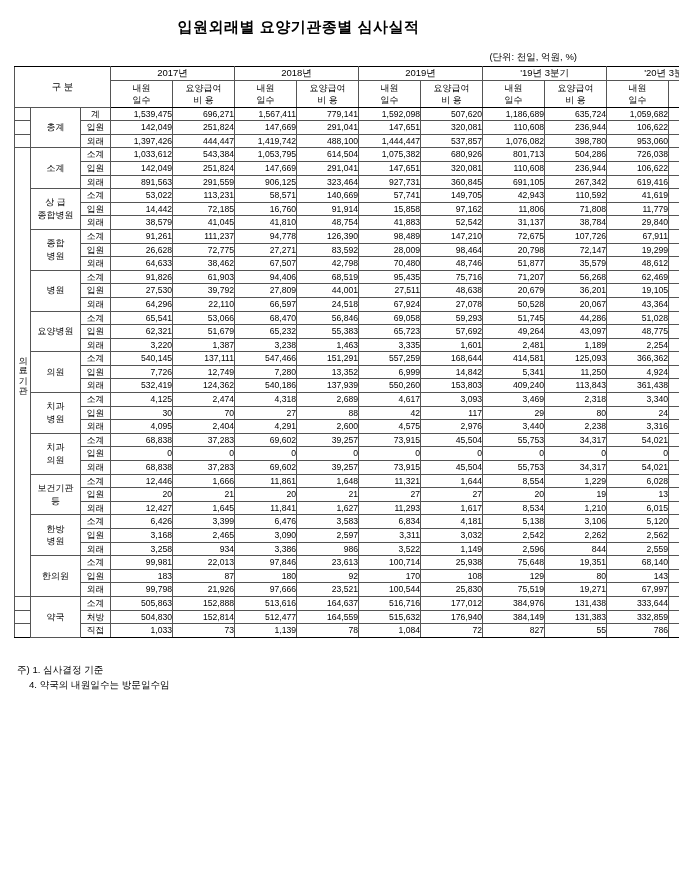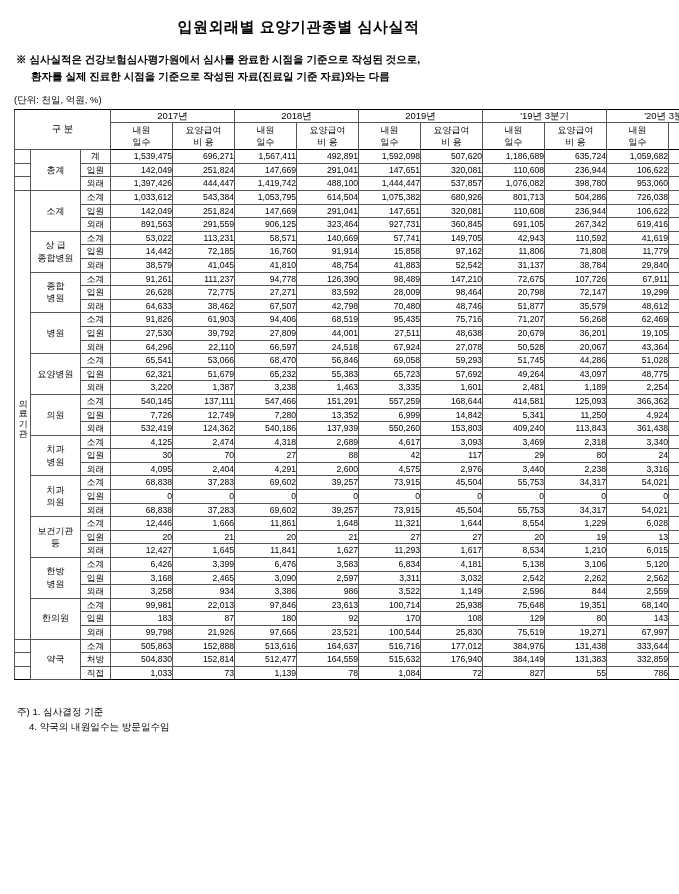--- a/index.html
+++ b/index.html
@@ -32,20 +32,21 @@
     margin: 0 0 8px 2px;
     font-weight: bold;
   }
   .note-line {
     white-space: nowrap;
   }
   .note-line.indent {
     padding-left: 15px;
   }
   .unit-line {
+    text-align: right;
     font-size: 9.5px;
     margin: 6px 6px 2px 0;
   }
   table.main {
     border-collapse: collapse;
     width: 651px;
     table-layout: fixed;
     font-size: 8.6px;
   }
   table.main th, table.main td {
@@ -109,24 +110,20 @@
   .col-gubun3 { width: 30px; }
   .col-data   { width: 62px; }
 </style>
 </head>
 <body>
 
 <div class="page">
 
   <div class="doc-title">입원외래별 요양기관종별 심사실적</div>
 
-  <div class="note-block">
-    <div class="note-line">※ 심사실적은 건강보험심사평가원에서 심사를 완료한 시점을 기준으로 작성된 것으로,</div>
-    <div class="note-line indent">환자를 실제 진료한 시점을 기준으로 작성된 자료(진료일 기준 자료)와는 다름</div>
-  </div>
 
   <div class="unit-line">(단위: 천일, 억원, %)</div>
 
   <table class="main">
     <colgroup>
       <col class="col-gubun1">
         <col class="col-gubun2">
         <col class="col-gubun3">
       <col class="col-data">
         <col class="col-data">
@@ -165,21 +162,21 @@
       </tr>
     </thead>
     <tbody>
         <tr>
           <td class="lbl"></td>
           <td class="lbl-v" rowspan="3">총계</td>
           <td class="lbl">계</td>
           <td class="num">1,539,475</td>
           <td class="num">696,271</td>
           <td class="num">1,567,411</td>
-          <td class="num">492,891</td>
+          <td class="num">779,141</td>
           <td class="num">1,592,098</td>
           <td class="num">507,620</td>
           <td class="num">1,186,689</td>
           <td class="num">635,724</td>
           <td class="num">1,059,682</td>
           <td class="num">651,935</td>
         </tr>
         <tr>
           <td class="lbl"></td>
           <td class="lbl">입원</td>

